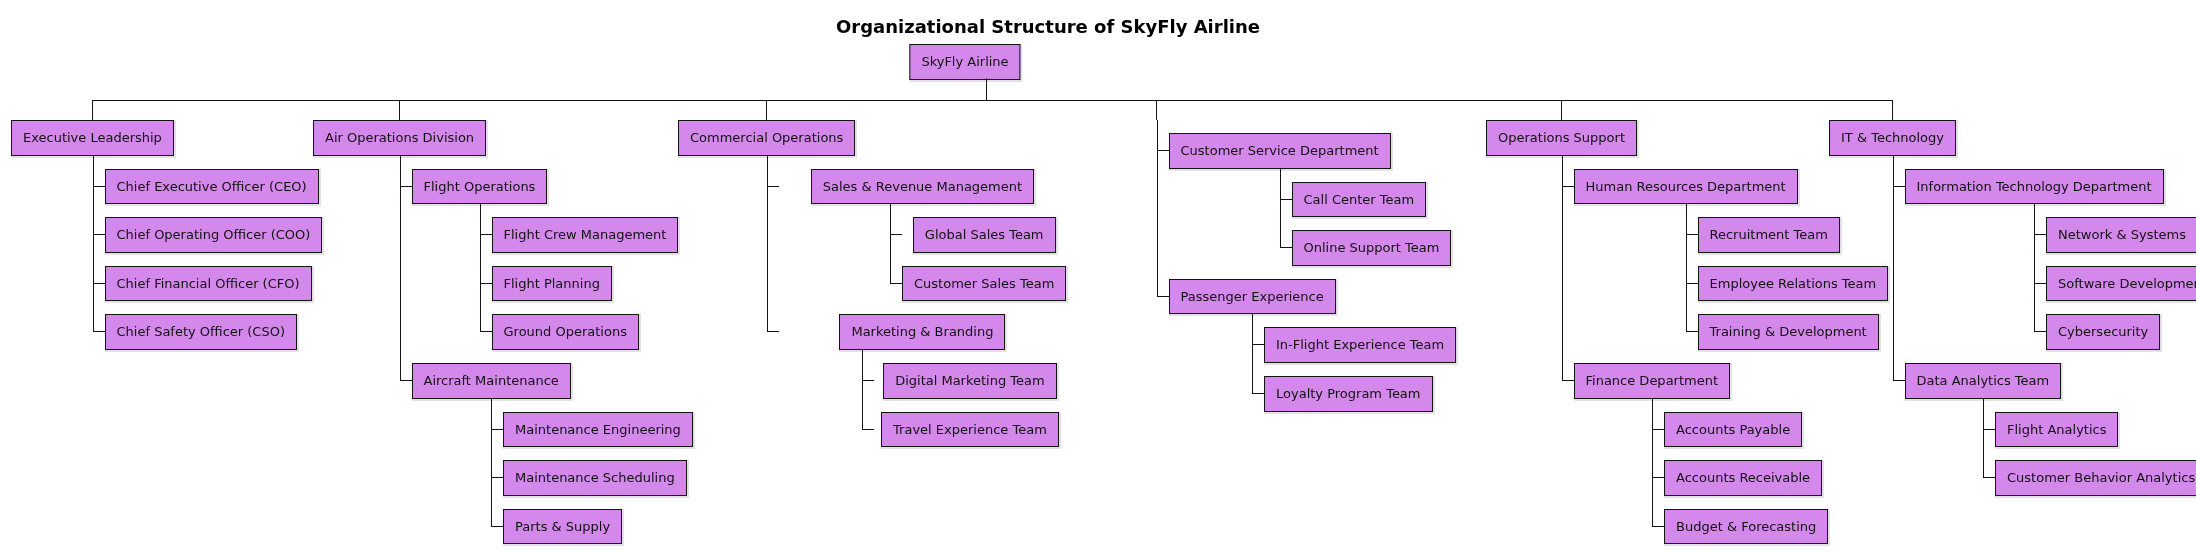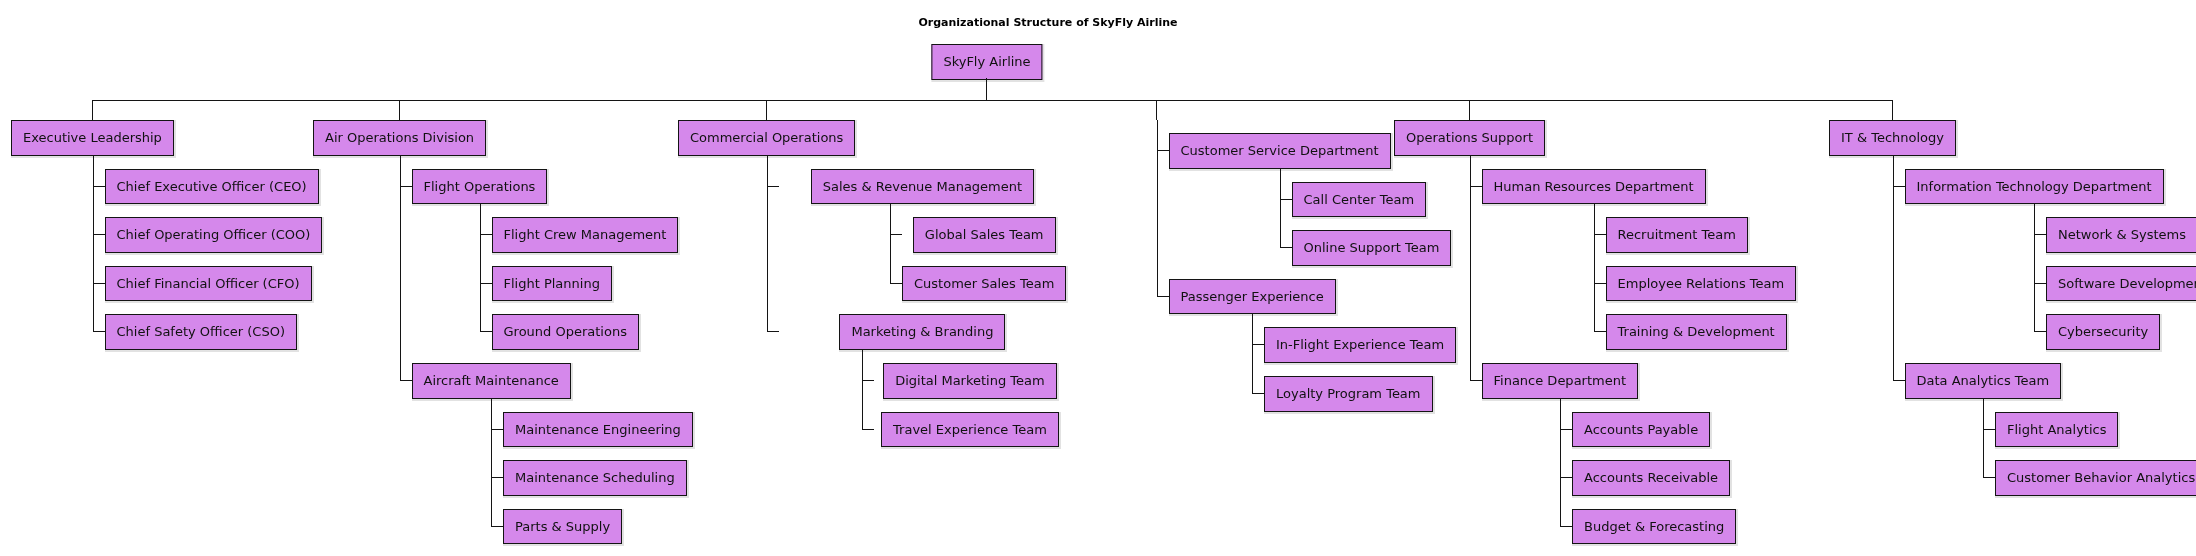--- a/index.html
+++ b/index.html
@@ -2,28 +2,28 @@
 <html><head>
 <meta charset="utf-8">
 <style>
   html,body { margin:0; padding:0; background:#fff; }
   .stage {
     position:relative; width:2196px; height:556px; background:#ffffff;
     overflow:hidden; font-family:"DejaVu Sans","Liberation Sans",sans-serif; color:#111;
   }
   .title {
     position:absolute; top:16px; left:1048px; transform:translateX(-50%);
-    font-size:11px; font-weight:bold; color:#000; white-space:nowrap;
+    font-size:18px; font-weight:bold; color:#000; white-space:nowrap;
   }
   .box {
     display:inline-block; padding:9px 11px; background:#d588eb;
     border:1.7px solid #141414; box-shadow:1px 1px 0 1px #e2e2e2;
     font-size:13px; line-height:1.2; color:#111; white-space:nowrap;
   }
-  #root-node { position:absolute; top:44px; left:987px; transform:translateX(-50%); }
+  #root-node { position:absolute; top:44px; left:965px; transform:translateX(-50%); }
   #root-drop { position:absolute; top:78px; left:986px; height:22px; width:0; border-left:1.7px solid #141414; }
   #trunk { position:absolute; top:100px; height:0; border-top:1.7px solid #141414; }
   .column { position:absolute; top:120px; }
   .drop { position:absolute; top:-20px; height:20px; width:0; border-left:1.7px solid #141414; }
   .node { position:relative; }
   .children > .node { padding-top:13px; padding-left:12px; }
   .children > .node::before {
     content:""; position:absolute; left:0; top:0; width:11px; height:30px;
     border-left:1.7px solid #141414; border-bottom:1.7px solid #141414;
   }
@@ -121,21 +121,21 @@
           <div class="box">Passenger Experience</div>
           <div class="children" style="margin-left: 83.5px;">
             <div class="node"><div class="box">In-Flight Experience Team</div></div>
             <div class="node"><div class="box">Loyalty Program Team</div></div>
           </div>
         </div>
       </div>
     </div>
   </div>
 
-  <div class="column" style="left:1394px">
+  <div class="column" style="left:1486px">
     <div class="drop" style="left: 74.5px;"></div>
     <div class="node">
       <div class="box">Operations Support</div>
       <div class="children" style="margin-left: 75.5px;">
         <div class="node">
           <div class="box">Human Resources Department</div>
           <div class="children" style="margin-left: 112px;">
             <div class="node"><div class="box">Recruitment Team</div></div>
             <div class="node"><div class="box">Employee Relations Team</div></div>
             <div class="node"><div class="box">Training &amp; Development</div></div>

